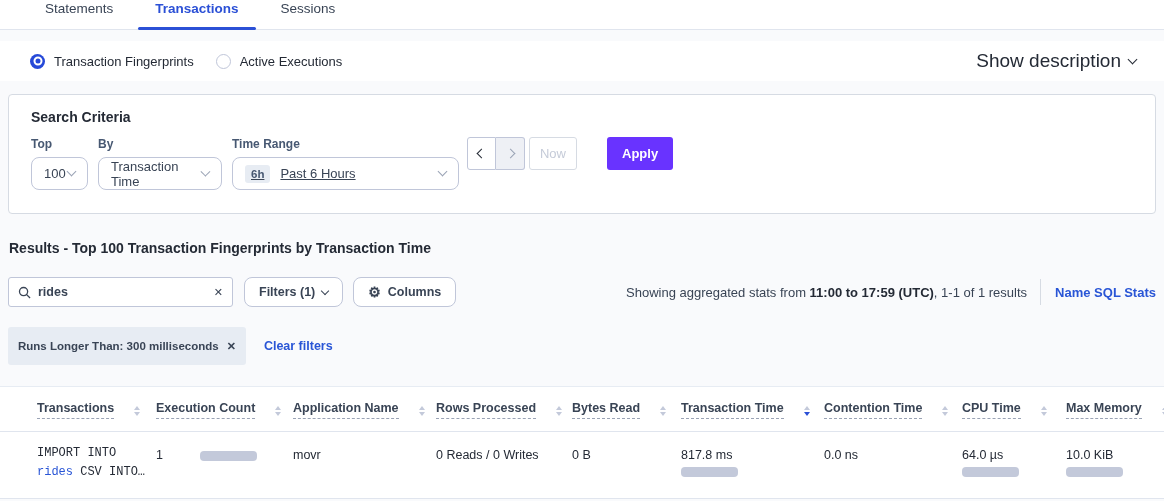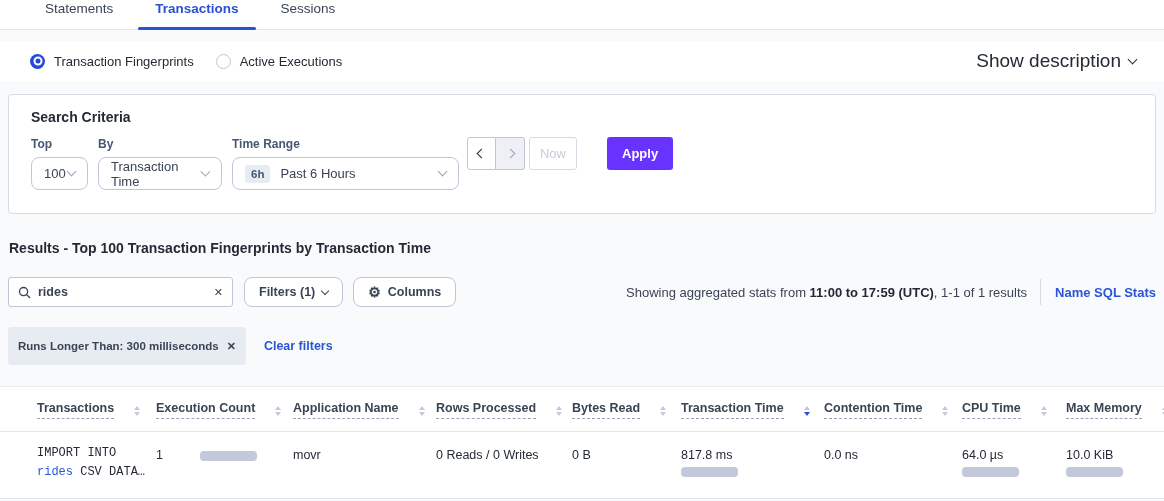--- a/index.html
+++ b/index.html
@@ -29,21 +29,21 @@
   .main { padding:13px 8px 0; }
   .criteria-card { background:#fff; border:1px solid #d6dbe3; border-radius:4px; height:120px; padding:14px 22px; }
   .criteria-title { font-size:14px; font-weight:bold; color:#242a35; }
   .criteria-row { display:flex; align-items:flex-start; gap:10px; margin-top:12px; }
   .field { display:flex; flex-direction:column; gap:6px; }
   .field-label { font-size:12px; font-weight:bold; color:#475872; }
   .select { height:33px; background:#fff; border:1px solid #c0c6d9; border-radius:8px; display:flex; align-items:center; justify-content:space-between; padding:0 12px; font-size:13px; color:#394455; cursor:pointer; }
   .select .chev { color:#9aa3b5; }
   .sel-top { width:57px; }
   .sel-by { width:124px; }
-  .sel-range { width:227px; }
+  .sel-range { width:227px;text-decoration:underline; }
   .range-left { display:flex; align-items:center; gap:10px; }
   .range-badge { background:#e7ecf3; border-radius:3px; font-size:11.5px; font-weight:bold; color:#475872; padding:3px 6px; }
   .nav-group { display:flex; margin-left:-2px; }
   .nav-btn { width:29px; height:33px; display:flex; align-items:center; justify-content:center; border:1px solid #c0c6d9; background:#fff; cursor:pointer; }
   .nav-btn:first-child { border-radius:3px 0 0 3px; color:#242a35; }
   .nav-btn.disabled { background:#eef0f5; color:#9aa3b5; border-left:none; border-radius:0 3px 3px 0; cursor:default; }
   .now-btn { height:33px; width:48px; margin-left:-6px; background:#fff; border:1px solid #d6dbe3; border-radius:3px; font-size:13px; color:#c5cbd8; display:flex; align-items:center; justify-content:center; cursor:default; }
   .apply-btn { height:33px; padding:0 15px; margin-left:20px; background:#6933ff; border:none; border-radius:3px; color:#fff; font-size:13px; font-weight:bold; font-family:"Liberation Sans", sans-serif; cursor:pointer; }
 
   .results-heading { margin:26px 0 0 1px; font-size:14px; font-weight:bold; color:#242a35; }
@@ -245,21 +245,21 @@
                 <span class="car-up"></span>
                 <span class="car-down"></span>
               </span></th>
         </tr>
       </thead>
       <tbody>
         <tr>
           <td class="tx-cell">
             <div class="mono">
               <span>IMPORT INTO</span><br>
-              <span class="sql-link">rides</span><span> CSV DATA…</span>
+              <span class="sql-link">rides</span><span> CSV INTO…</span>
             </div>
           </td>
           <td>
             <div class="count-cell">
               <span>1</span>
               <span class="bar"></span>
             </div>
           </td>
           <td>movr</td>
           <td>0 Reads / 0 Writes</td>

